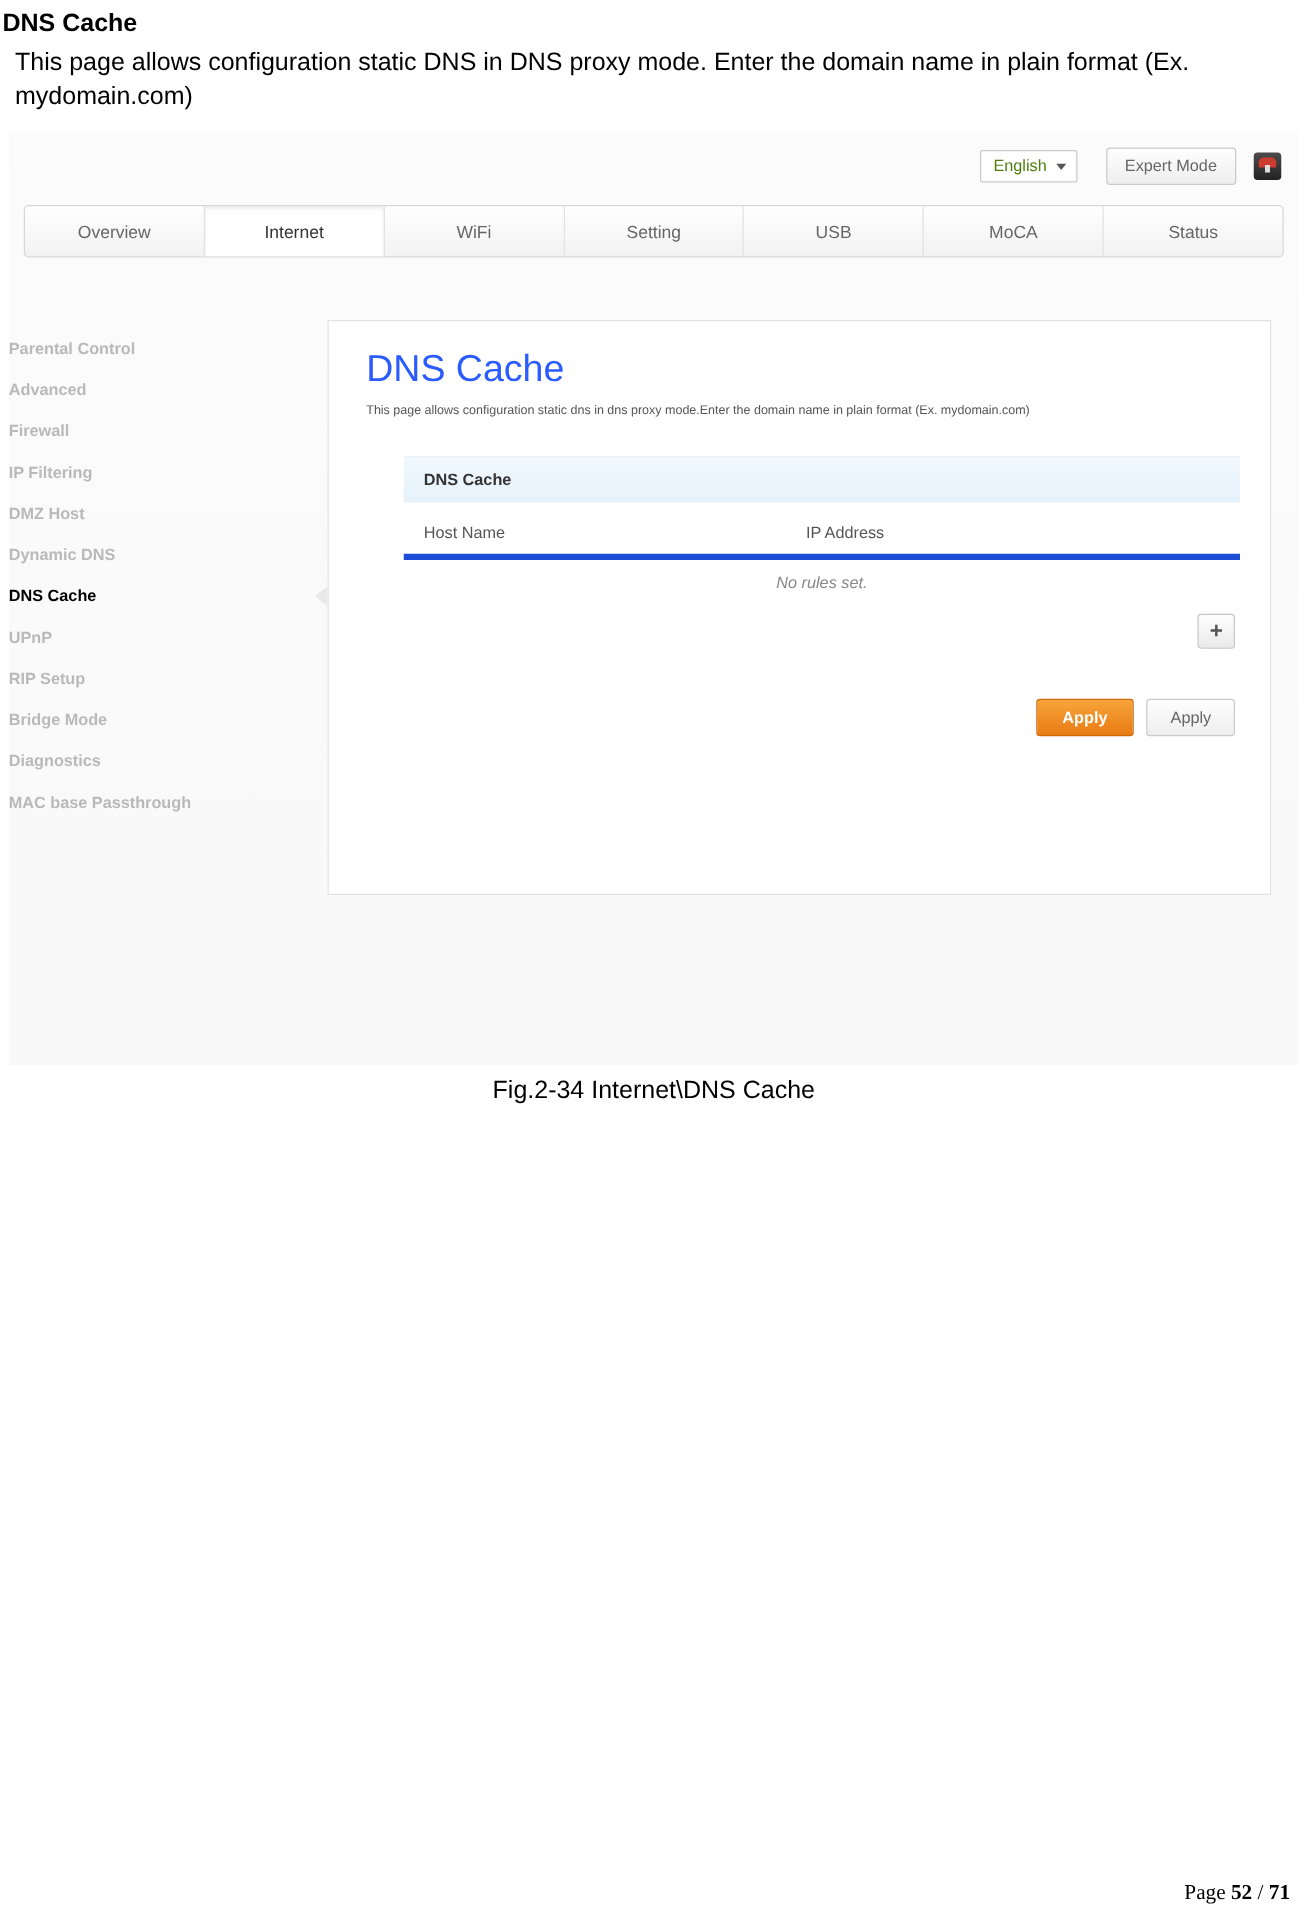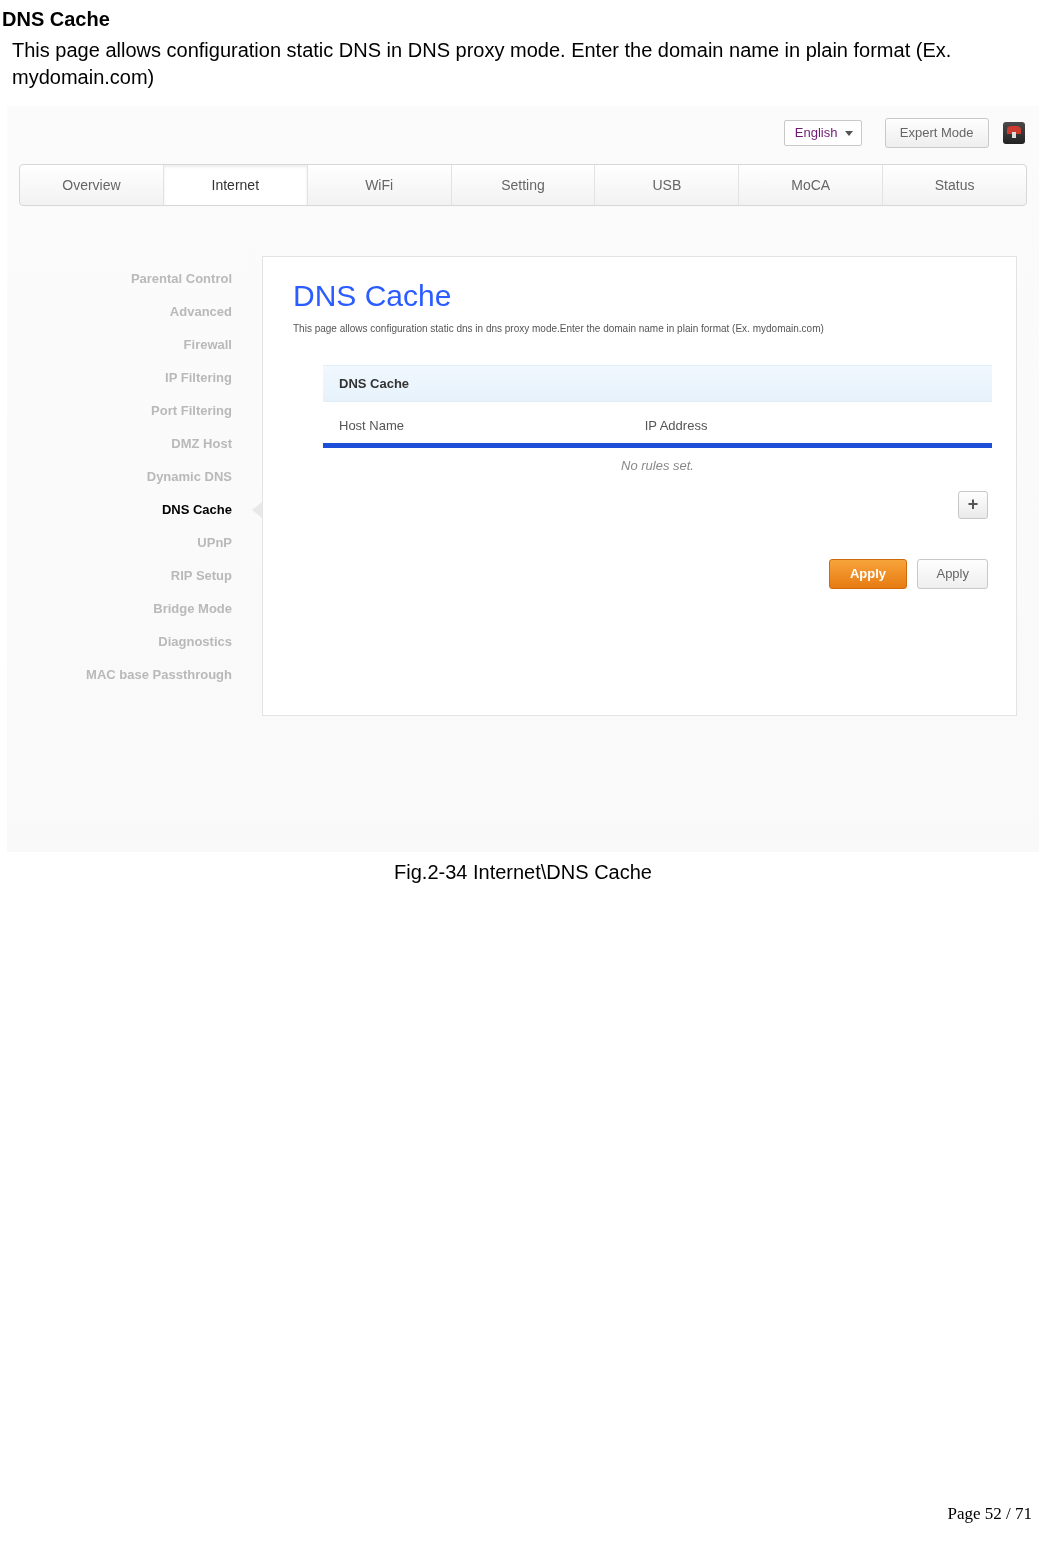--- a/index.html
+++ b/index.html
@@ -34,21 +34,21 @@
   .topbar {
     height: 52px;
     padding: 12px 14px 0 0;
     text-align: right;
   }
   .lang-select {
     display: inline-block;
     height: 26px;
     line-height: 24px;
     font-size: 13px;
-    color: #701a75;
+    color: #4d7c0f;
     background: #fff;
     border: 1px solid #c9c9c9;
     border-radius: 2px;
     padding: 0 24px 0 10px;
     position: relative;
     vertical-align: middle;
   }
   .lang-select::after {
     content: "";
     position: absolute;
@@ -117,21 +117,21 @@
     box-shadow: 0 2px 3px rgba(0,0,0,0.08) inset;
   }
 
   .content-area {
     display: flex;
     margin-top: 50px;
   }
   .sidebar {
     width: 255px;
     padding: 6px 0 0 0;
-    text-align: right;
+    text-align: left;
   }
   .sidebar .item {
     font-size: 13px;
     color: #b9b9b9;
     font-weight: bold;
     padding: 9px 30px 9px 0;
     position: relative;
   }
   .sidebar .item.active {
     color: #000;
@@ -247,21 +247,21 @@
     margin-top: 8px;
   }
   .footer {
     position: absolute;
     right: 14px;
     bottom: 18px;
     font-size: 17px;
     font-family: "Times New Roman", serif;
   }
   .footer .pg-label { }
-  .footer .pg-cur, .footer .pg-tot { font-weight: normal; }
+  .footer .pg-cur, .footer .pg-tot { font-weight: bold; }
 </style>
 </head>
 <body>
 
 <div class="doc-heading">DNS Cache</div>
 <div class="doc-intro">This page allows configuration static DNS in DNS proxy mode. Enter the domain name in plain format (Ex. mydomain.com)</div>
 
 <div class="screenshot">
 
   <div class="topbar">
@@ -279,21 +279,20 @@
     <div class="tab">MoCA</div>
     <div class="tab">Status</div>
   </div>
 
   <div class="content-area">
     <div class="sidebar">
       <div class="item">Parental Control</div>
       <div class="item">Advanced</div>
       <div class="item">Firewall</div>
       <div class="item">IP Filtering</div>
-      <div class="item">Port Filtering</div>
       <div class="item">DMZ Host</div>
       <div class="item">Dynamic DNS</div>
       <div class="item active">DNS Cache</div>
       <div class="item">UPnP</div>
       <div class="item">RIP Setup</div>
       <div class="item">Bridge Mode</div>
       <div class="item">Diagnostics</div>
       <div class="item">MAC base Passthrough</div>
     </div>
 

